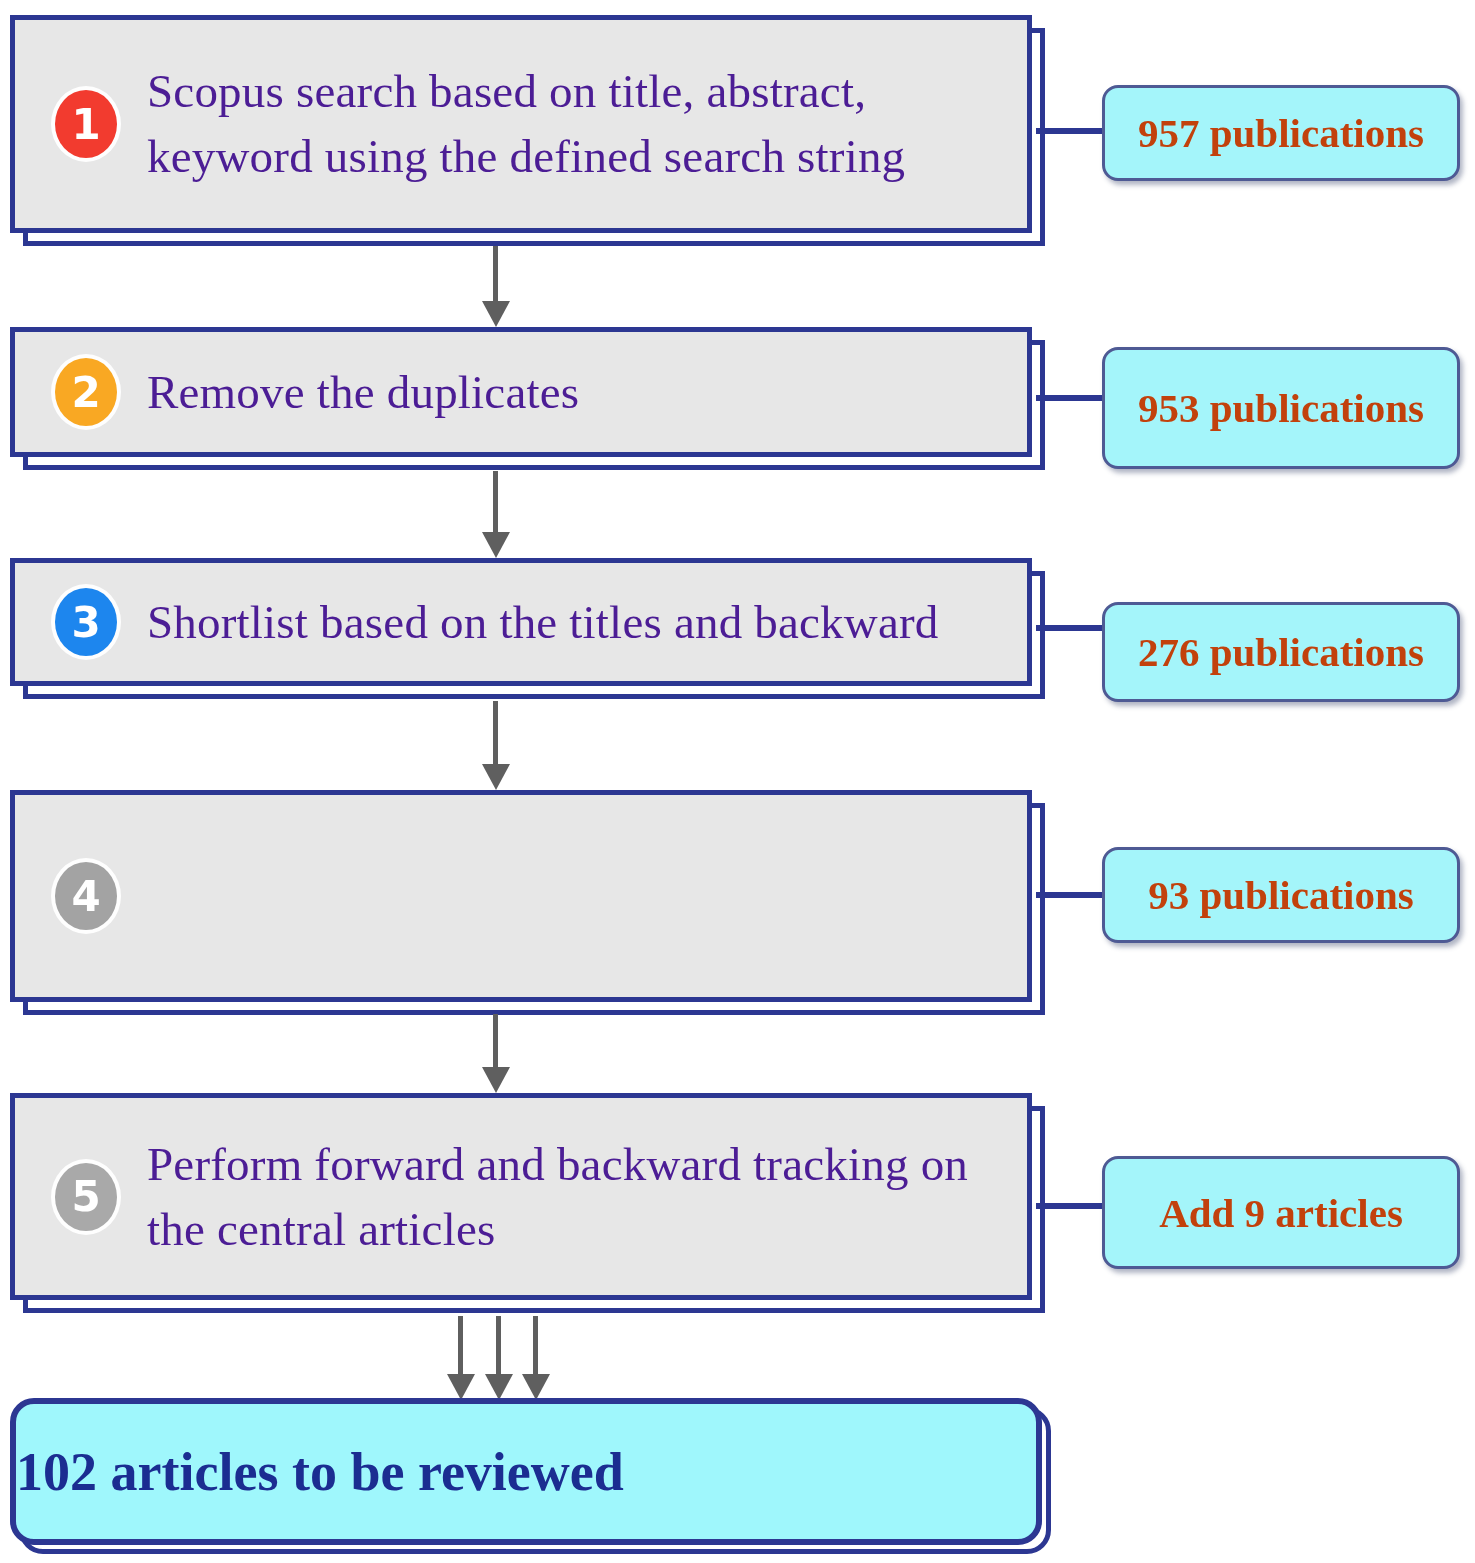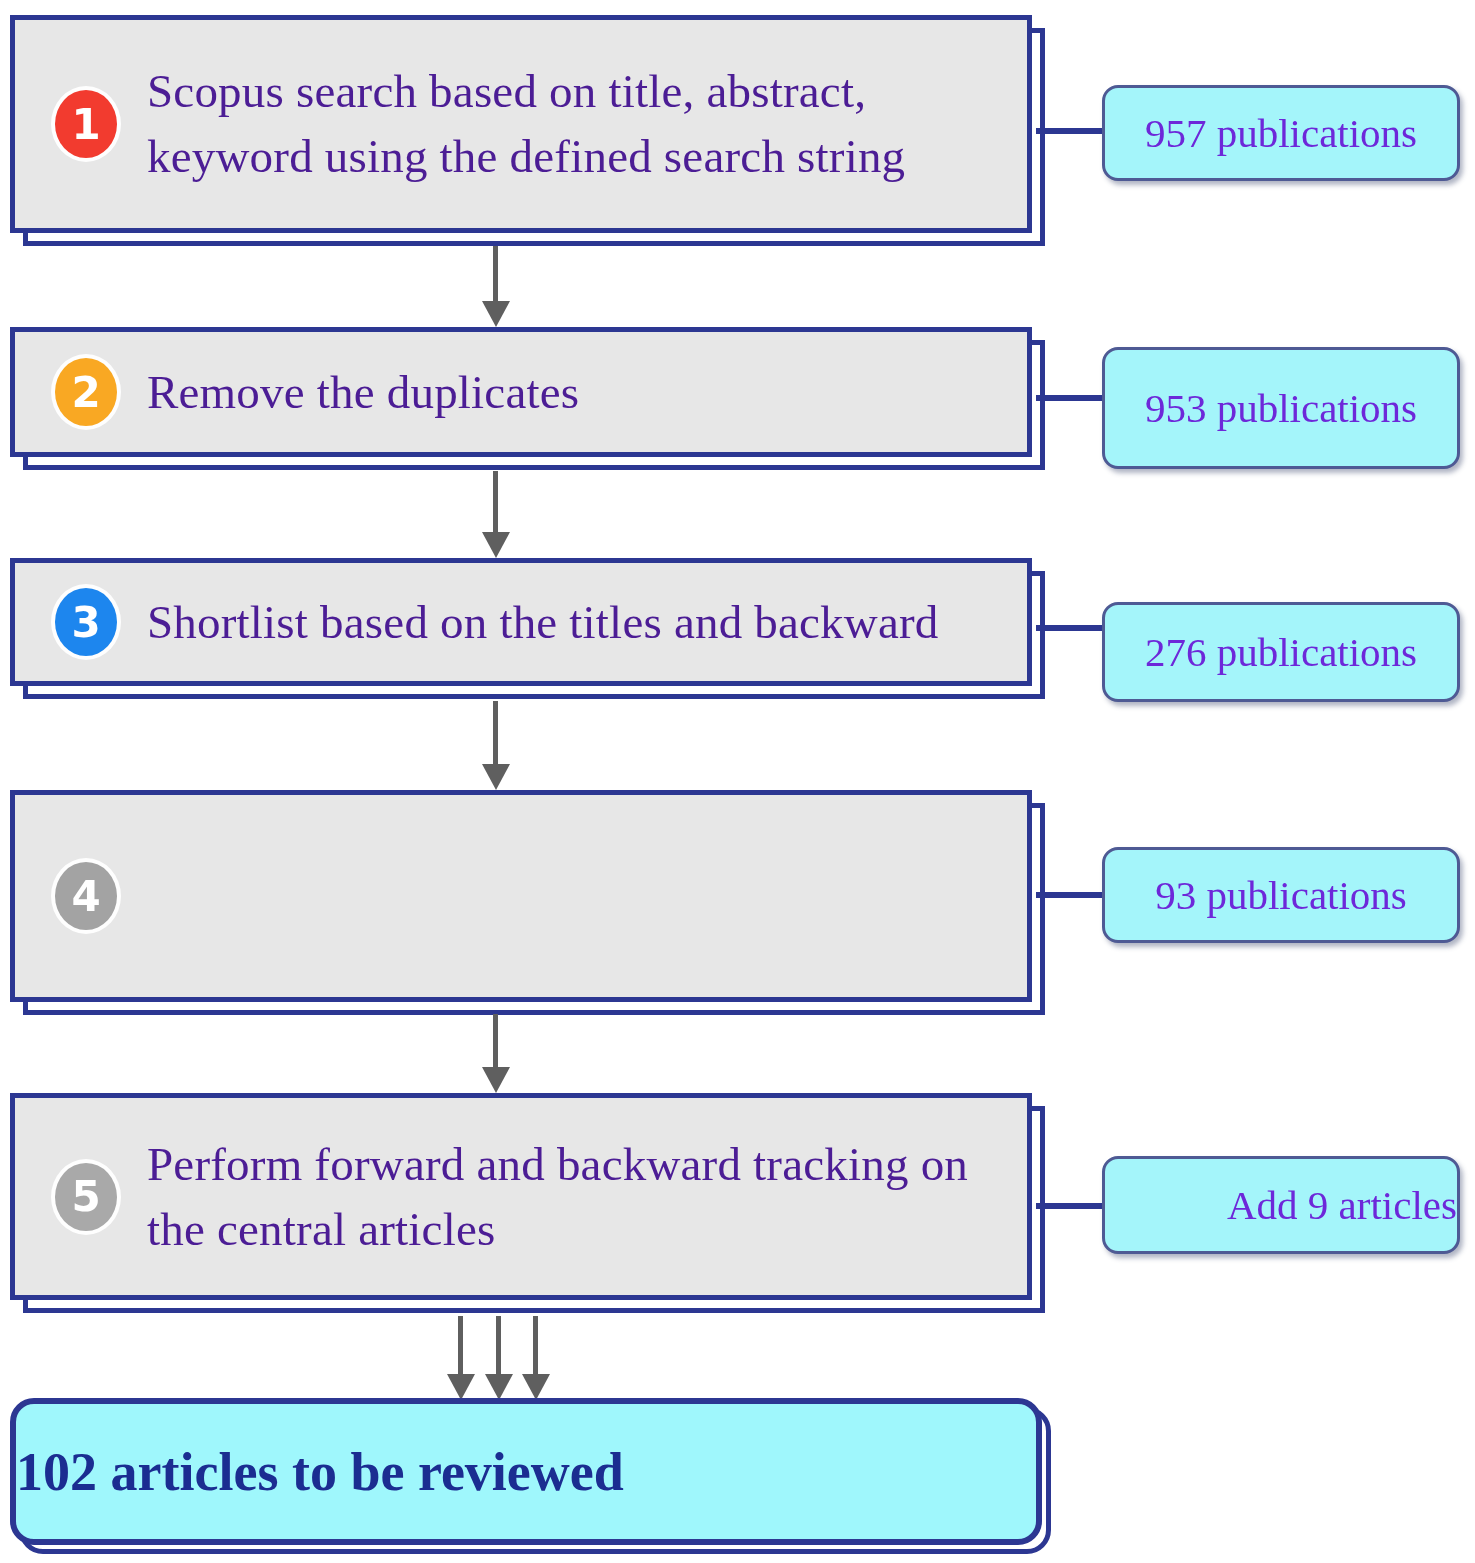--- a/index.html
+++ b/index.html
@@ -29,21 +29,21 @@
   }
   .step-label{
     font-size:47px;color:#4c1d95;line-height:1.38;letter-spacing:0.2px;
   }
   
   .result{
     position:absolute;left:1102px;width:358px;box-sizing:border-box;
     background:#a4f5fa;border:3px solid #4e5a94;border-radius:16px;
     display:flex;align-items:center;justify-content:center;
     box-shadow:3px 4px 5px rgba(80,90,125,0.45);
-    font-weight:normal;font-size:41px;color:#6d28d9;
+    font-weight:bold;font-size:41px;color:#c2410c;
   }
   
   .connector{position:absolute;height:6px;background:#2c3792;}
   
   .down-arrow{position:absolute;width:5px;background:#5f5f5f;}
   .down-arrow::after{
     content:"";position:absolute;top:100%;left:50%;transform:translateX(-50%);
     width:0;height:0;
     border-left:14px solid transparent;border-right:14px solid transparent;
     border-top:26px solid #5f5f5f;
@@ -118,21 +118,21 @@
   <div class="down-arrow" style="left:493px;top:1014px;height:53px;"></div>
 
   <div class="step" style="left:10px;top:1093px;width:1022px;height:207px;">
     <div class="shadow"></div>
     <div class="box">
       <div class="badge" style="background: rgb(169, 169, 169);">5</div>
       <div class="step-label">Perform forward and backward tracking on the central articles</div>
     </div>
   </div>
   <div class="connector" style="left:1036px;top:1203px;width:66px;"></div>
-  <div class="result" style="top:1156px;height:98px;justify-content:flex-end;">
+  <div class="result" style="top:1156px;height:113px;">
     <span>Add 9 articles</span>
   </div>
 
   <div class="down-arrow" style="left:458px;top:1316px;height:58px;"></div>
   <div class="down-arrow" style="left:496px;top:1316px;height:58px;"></div>
   <div class="down-arrow" style="left:533px;top:1316px;height:58px;"></div>
 
   <div class="final">
     <div class="shadow"></div>
     <div class="box">

